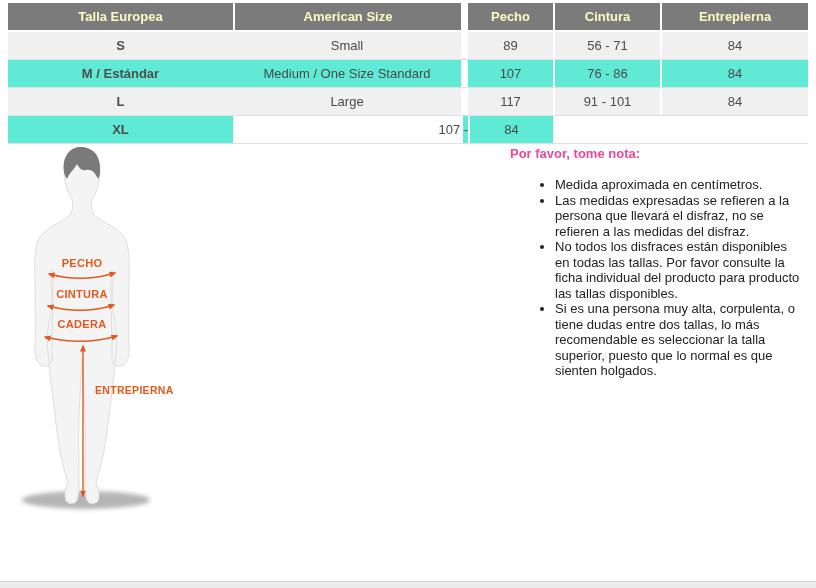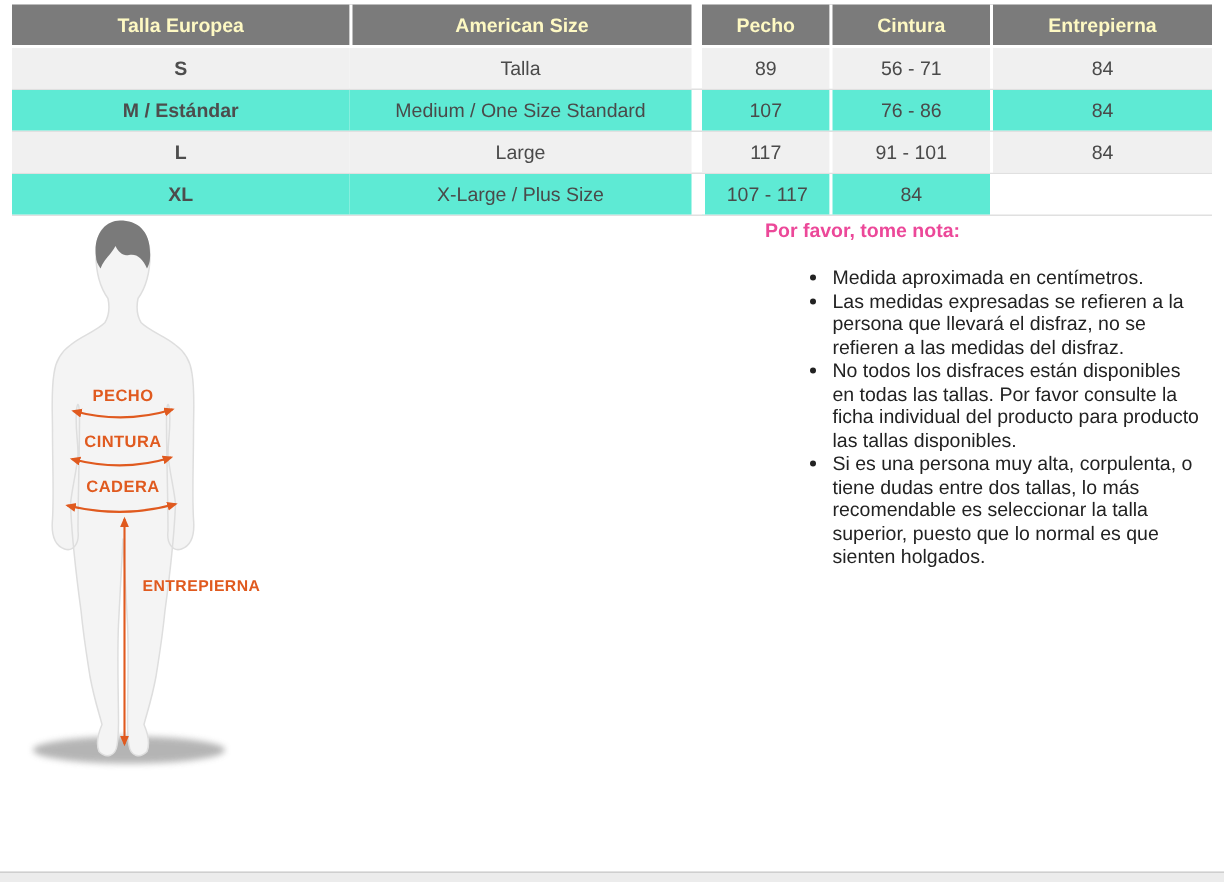--- a/index.html
+++ b/index.html
@@ -113,21 +113,21 @@
       <div class="th c1">Talla Europea</div>
       <div class="th c2 bl">American Size</div>
       <div class="spacer"></div>
       <div class="th c3">Pecho</div>
       <div class="th c4 bl">Cintura</div>
       <div class="th c5 bl">Entrepierna</div>
     </div>
 
     <div class="tr row odd">
       <div class="td c1">S</div>
-      <div class="td c2">Talla</div>
+      <div class="td c2">Small</div>
       <div class="td sp"></div>
       <div class="td c3">89</div>
       <div class="td c4 bl">56 - 71</div>
       <div class="td c5 bl">84</div>
     </div>
 
     <div class="tr row even">
       <div class="td c1">M / Estándar</div>
       <div class="td c2">Medium / One Size Standard</div>
       <div class="td sp"></div>
@@ -140,21 +140,20 @@
       <div class="td c1">L</div>
       <div class="td c2">Large</div>
       <div class="td sp"></div>
       <div class="td c3">117</div>
       <div class="td c4 bl">91 - 101</div>
       <div class="td c5 bl">84</div>
     </div>
 
     <div class="tr row even">
       <div class="td c1">XL</div>
-      <div class="td c2">X-Large / Plus Size</div>
       <div class="td sp"></div>
       <div class="td c4 bl">107 - 117</div>
       <div class="td c5 bl">84</div>
     </div>
   </div>
 
   <svg class="figure" width="210" height="375" viewBox="0 0 210 375">
     <defs>
       <marker id="ah" markerWidth="9" markerHeight="8" refX="5.5" refY="3" orient="auto-start-reverse" markerUnits="userSpaceOnUse">
         <path d="M0,0 L7,3 L0,6 Z" fill="#e05a1f"></path>

